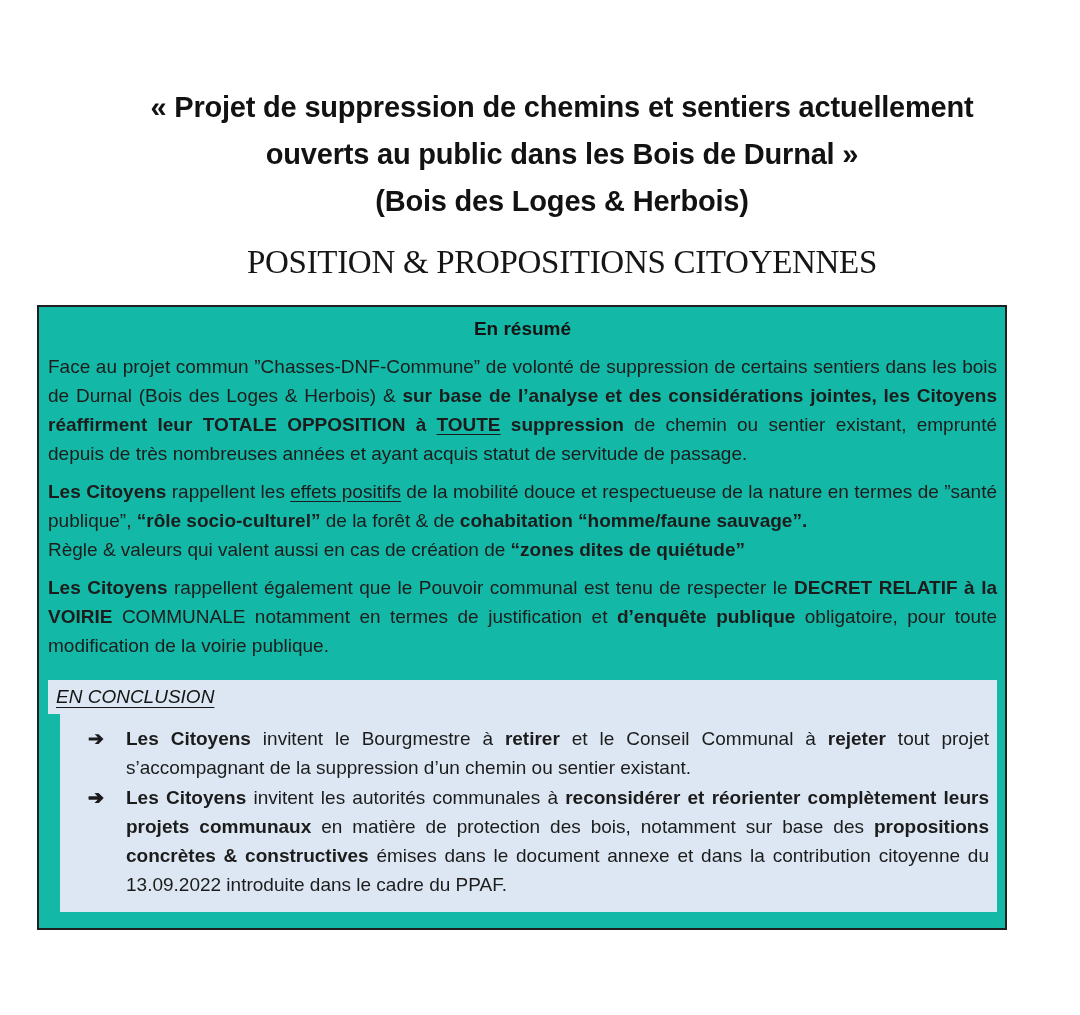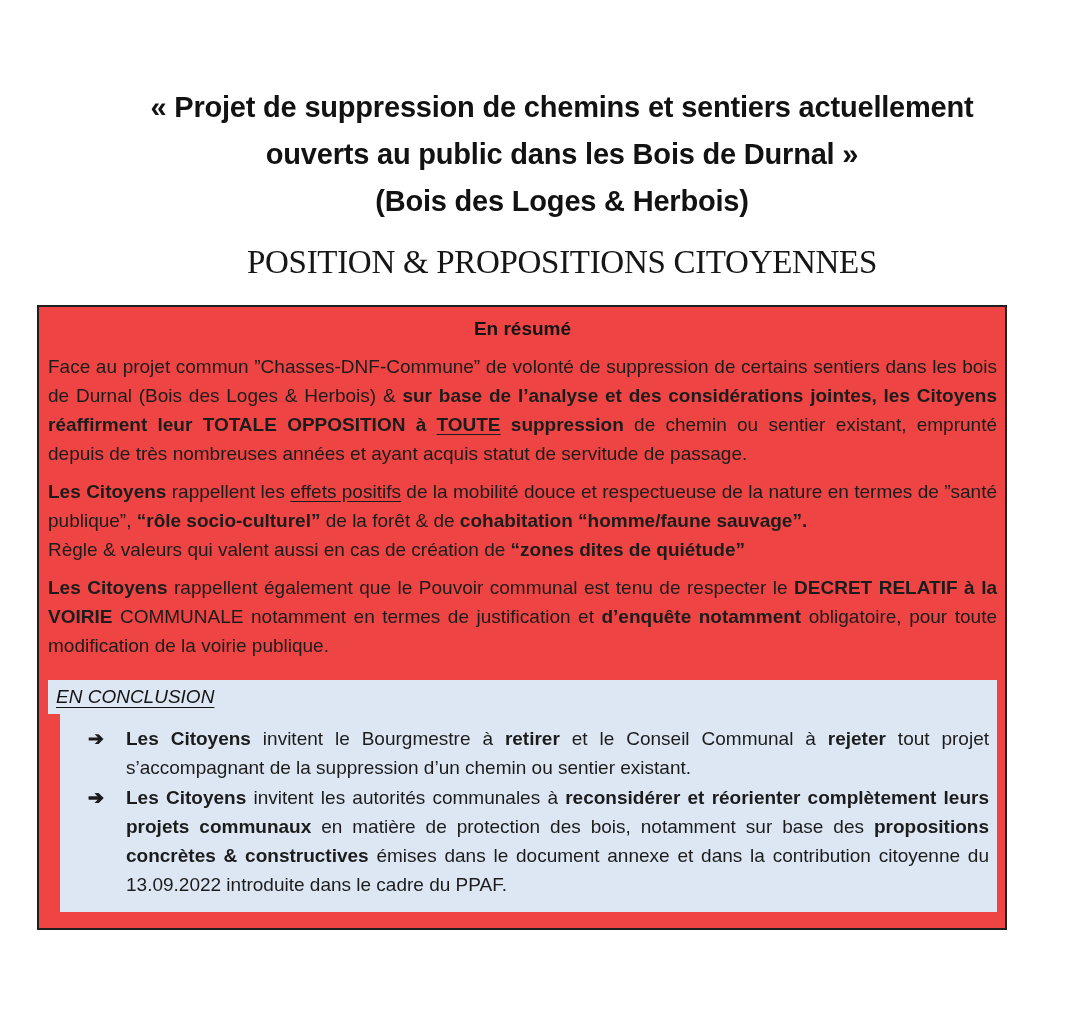--- a/index.html
+++ b/index.html
@@ -23,21 +23,21 @@
     color:#161616;text-align:center;letter-spacing:-0.3px;font-family:Liberation Serif, serif;
   }
 
   
   .summary-box{
     box-sizing:border-box;
     margin:20px auto 8px 37px;
     width:970px;
     border:2px solid #1f1f1f;
     padding:10px 8px 16px 9px;
-    background:#ef4444;
+    background:#14b8a6;
   }
   .box-heading{
     text-align:center;font-weight:700;font-size:19px;line-height:23px;
     margin-bottom:12px;color:#141414;
   }
   .para{
     margin:0 0 9px 0;
     font-size:19px;line-height:29px;
     text-align:justify;
     color:#1c1c1c;
@@ -85,21 +85,21 @@
     <div class="title-line">ouverts au public dans les Bois de Durnal »</div>
     <div class="title-line">(Bois des Loges &amp; Herbois)</div>
     <div class="subtitle">POSITION &amp; PROPOSITIONS CITOYENNES</div>
   </header>
 
   <section class="summary-box">
     <div class="box-heading">En résumé</div>
 
     <p class="para"><span>Face au projet commun ”Chasses-DNF-Commune” de volonté de suppression de certains sentiers dans les bois de Durnal (Bois des Loges &amp; Herbois) &amp; </span><span class="b">sur base de l’analyse et des considérations jointes, les Citoyens réaffirment leur TOTALE OPPOSITION à </span><span class="b u">TOUTE</span><span class="b"> suppression</span><span> de chemin ou sentier existant, emprunté depuis de très nombreuses années et ayant acquis statut de servitude de passage.</span></p>
     <p class="para"><span class="b">Les Citoyens</span><span> rappellent les </span><span class="u">effets positifs</span><span> de la mobilité douce et respectueuse de la nature en termes de ”santé publique”, </span><span class="b">“rôle socio-culturel”</span><span> de la forêt &amp; de </span><span class="b">cohabitation “homme/faune sauvage”.</span><br><span>Règle &amp; valeurs qui valent aussi en cas de création de </span><span class="b">“zones dites de quiétude”</span></p>
-    <p class="para"><span class="b">Les Citoyens</span><span> rappellent également que le Pouvoir communal est tenu de respecter le </span><span class="b">DECRET RELATIF à la VOIRIE</span><span> COMMUNALE notamment en termes de justification et </span><span class="b">d’enquête notamment</span><span> obligatoire, pour toute modification de la voirie publique.</span></p>
+    <p class="para"><span class="b">Les Citoyens</span><span> rappellent également que le Pouvoir communal est tenu de respecter le </span><span class="b">DECRET RELATIF à la VOIRIE</span><span> COMMUNALE notamment en termes de justification et </span><span class="b">d’enquête publique</span><span> obligatoire, pour toute modification de la voirie publique.</span></p>
 
     <div class="conclusion">
       <div class="conclusion-band">
         <span class="conclusion-heading">EN CONCLUSION</span>
       </div>
       <div class="conclusion-bullets">
         <ul class="bullet-list">
           <li class="bullet-item">
             <span class="arrow">➔</span>
             <span><span class="b">Les Citoyens</span><span> invitent le Bourgmestre à </span><span class="b">retirer</span><span> et le Conseil Communal à </span><span class="b">rejeter</span><span> tout projet s’accompagnant de la suppression d’un chemin ou sentier existant.</span></span>

